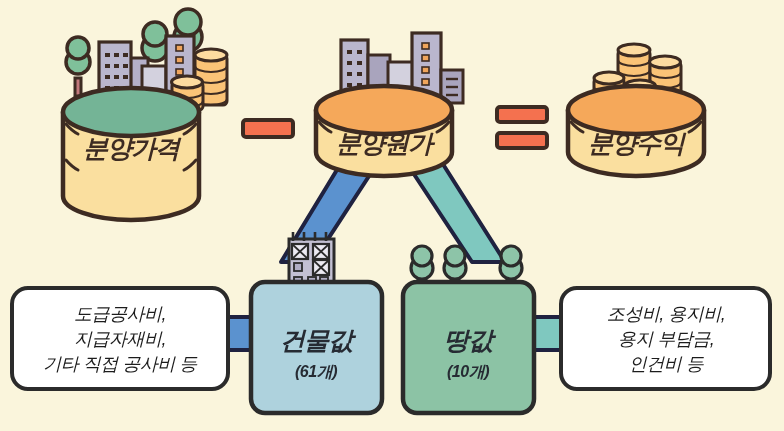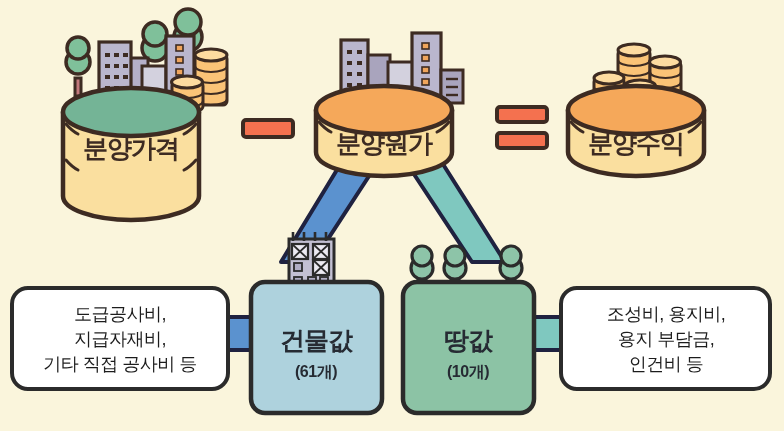--- a/index.html
+++ b/index.html
@@ -3,21 +3,21 @@
 <meta charset="utf-8">
 <style>
   html,body{margin:0;padding:0;}
   body{
     width:784px;height:431px;
     background:#faf5dc;
     font-family:"Liberation Sans","DejaVu Sans",sans-serif;
     overflow:hidden;
     position:relative;
   }
-  #stage{position:absolute;left:0;top:0;width:784px;height:431px;}
+  #stage{position:absolute;left:0;top:0;width:784px;height:431px;font-style:italic;}
   #stage svg{display:block;}
   .lbl{
     font-weight:bold;
     fill:#3d2b22;
     text-anchor:middle;
     dominant-baseline:middle;
     font-family:"Liberation Sans","DejaVu Sans",sans-serif;
   }
   .cyl-label{font-size:25px;letter-spacing:-1px;}
   .box-label{font-size:25px;letter-spacing:-1px;fill:#262b33;}

